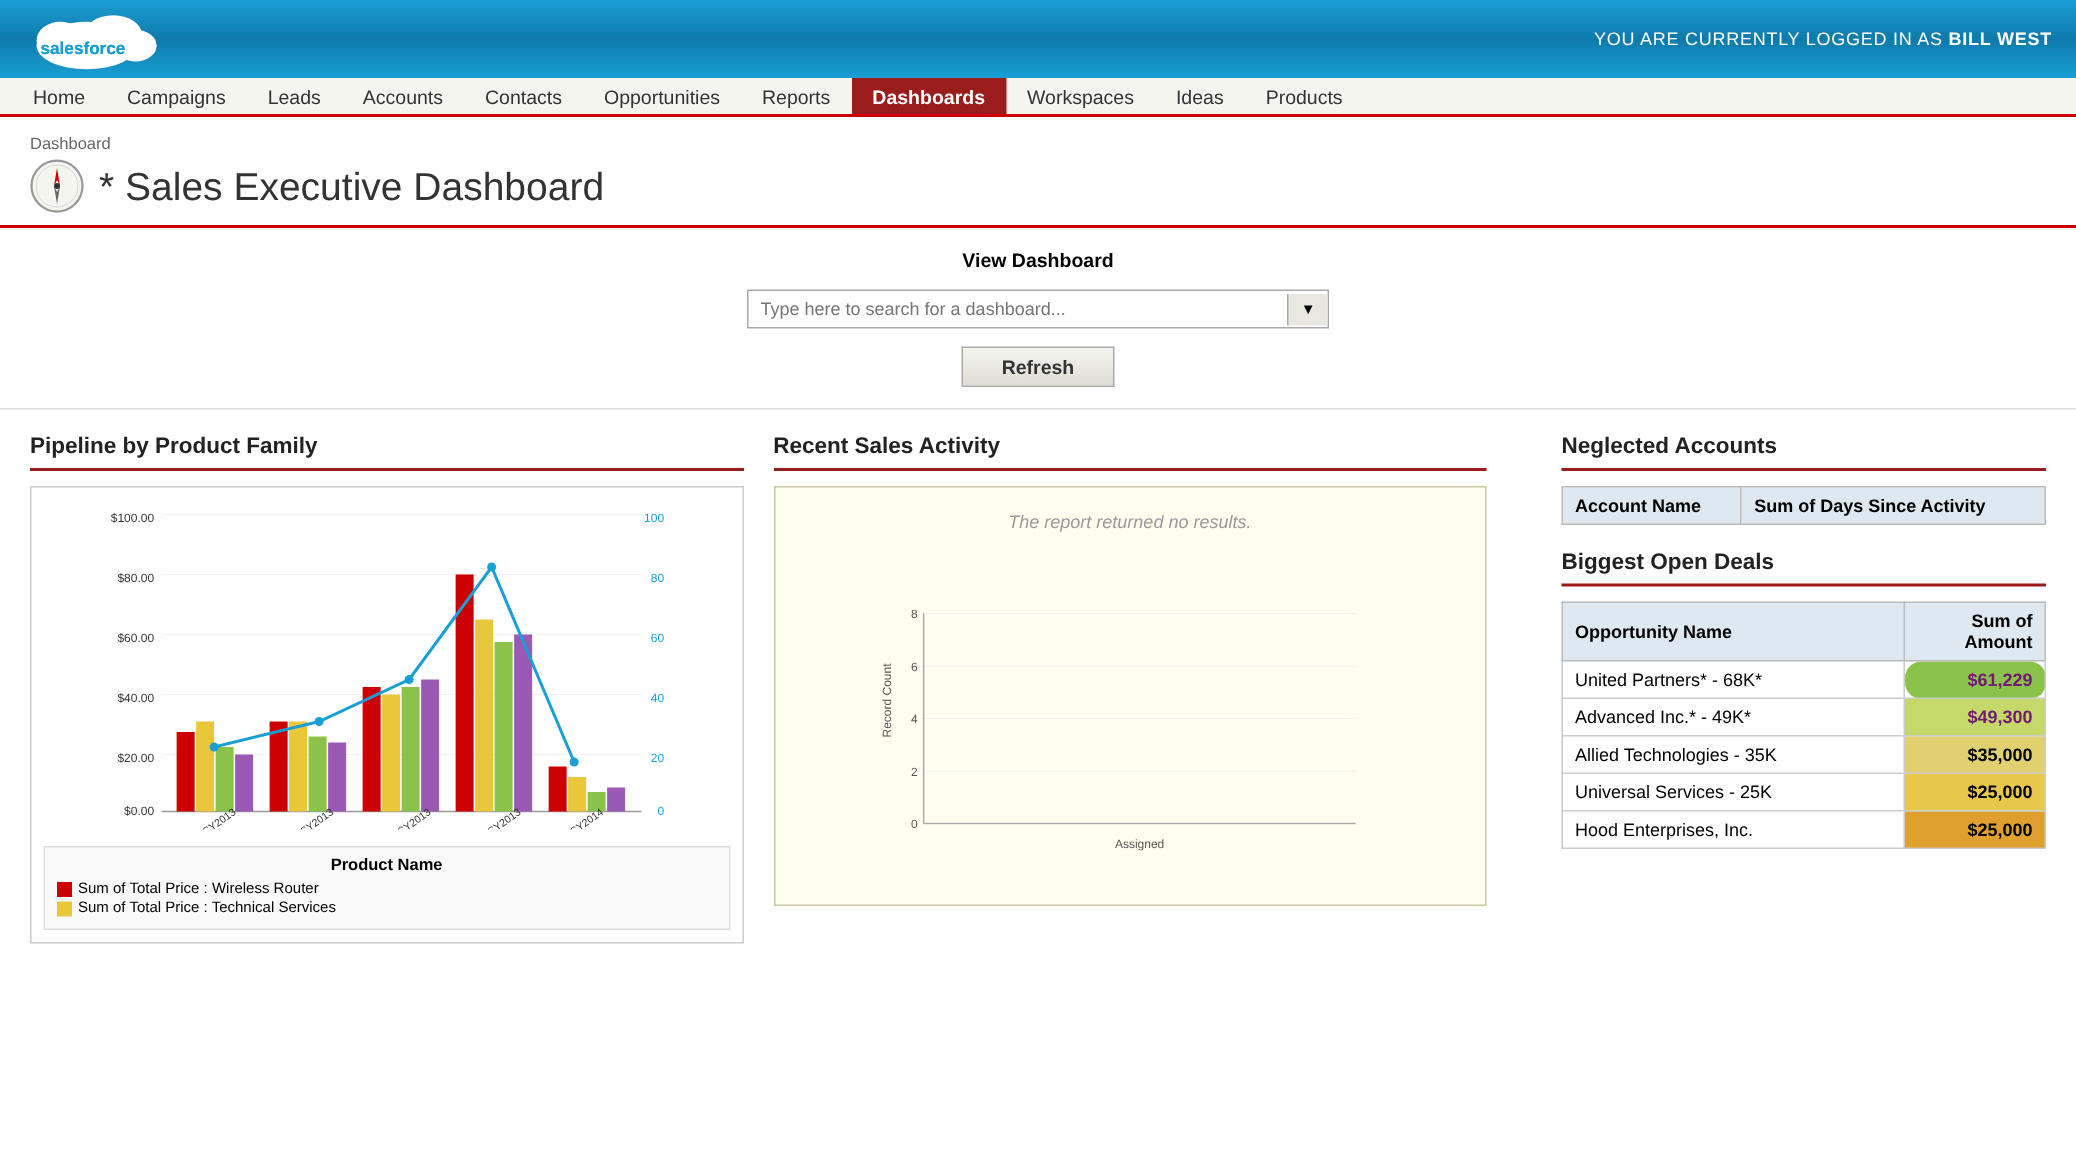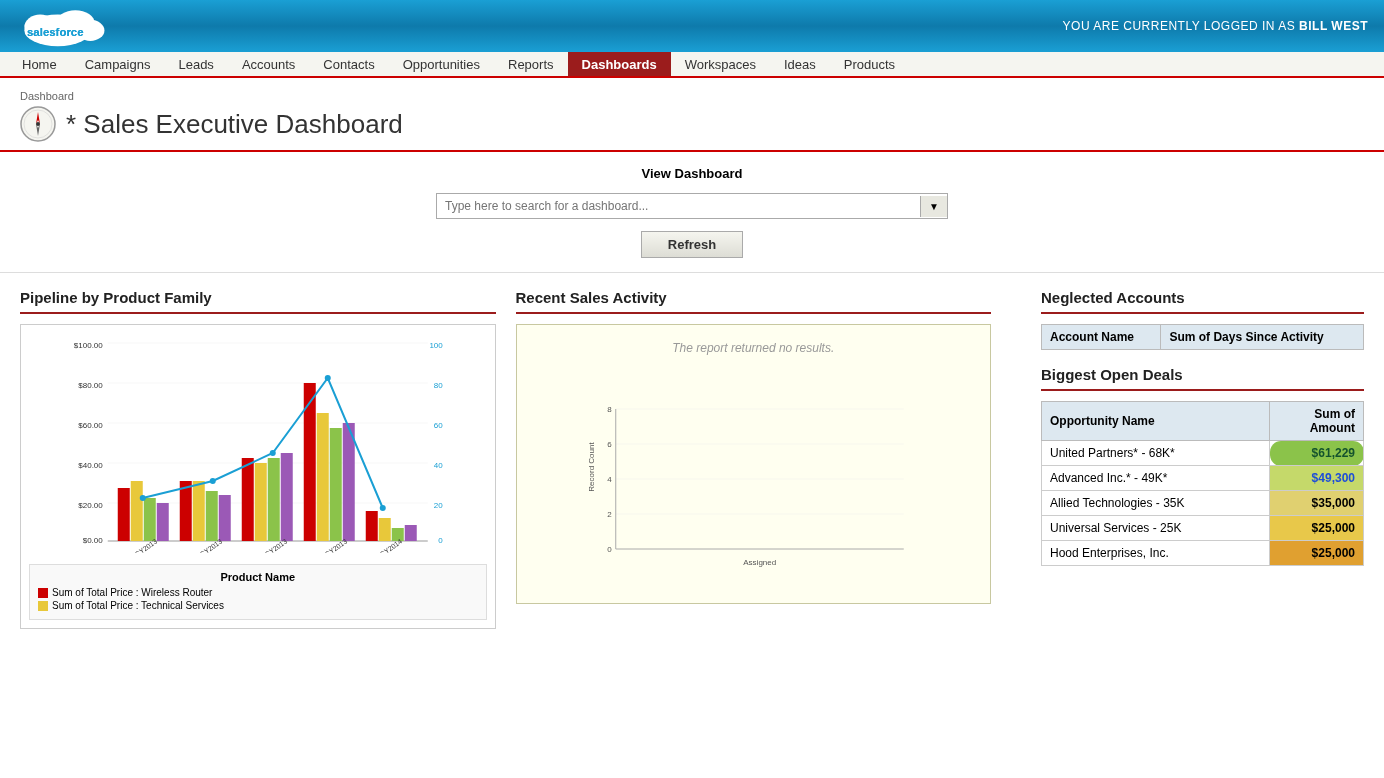--- a/index.html
+++ b/index.html
@@ -94,21 +94,21 @@
     }
     .toolbar-label {
       font-weight: bold;
       font-size: 13px;
     }
     .search-wrapper {
       display: flex;
       align-items: center;
       border: 1px solid #aaa;
       background: #fff;
-      width: 512px;
+      width: 388px;
     }
     .search-input {
       flex: 1;
       border: none;
       outline: none;
       padding: 5px 8px;
       font-size: 12px;
       color: #999;
       background: transparent;
     }
@@ -254,22 +254,22 @@
     .deals-table th:last-child { text-align: right; }
     .deals-table td {
       border: 1px solid #ccc;
       padding: 5px 8px;
     }
     .deals-table td:first-child { background: #fff; }
     .deals-table td:last-child {
       text-align: right;
       font-weight: bold;
     }
-    .amount-green { background: #8bc34a; color: #14532d; border-radius: 11px; }
-    .amount-yellow-green { background: #c5d96a; color: #1d4ed8; margin-top: 24px; }
+    .amount-green { background: #8bc34a; color: #701a75; border-radius: 11px; }
+    .amount-yellow-green { background: #c5d96a; color: #701a75; margin-top: 24px; }
     .amount-yellow { background: #e0d070; color: #000; }
     .amount-orange-yellow { background: #e8c84a; color: #000; }
     .amount-orange { background: #e0a030; color: #000; }
   </style>
 </head>
 <body>
 
 <div class="top-bar">
   <div class="logo-area">
 

